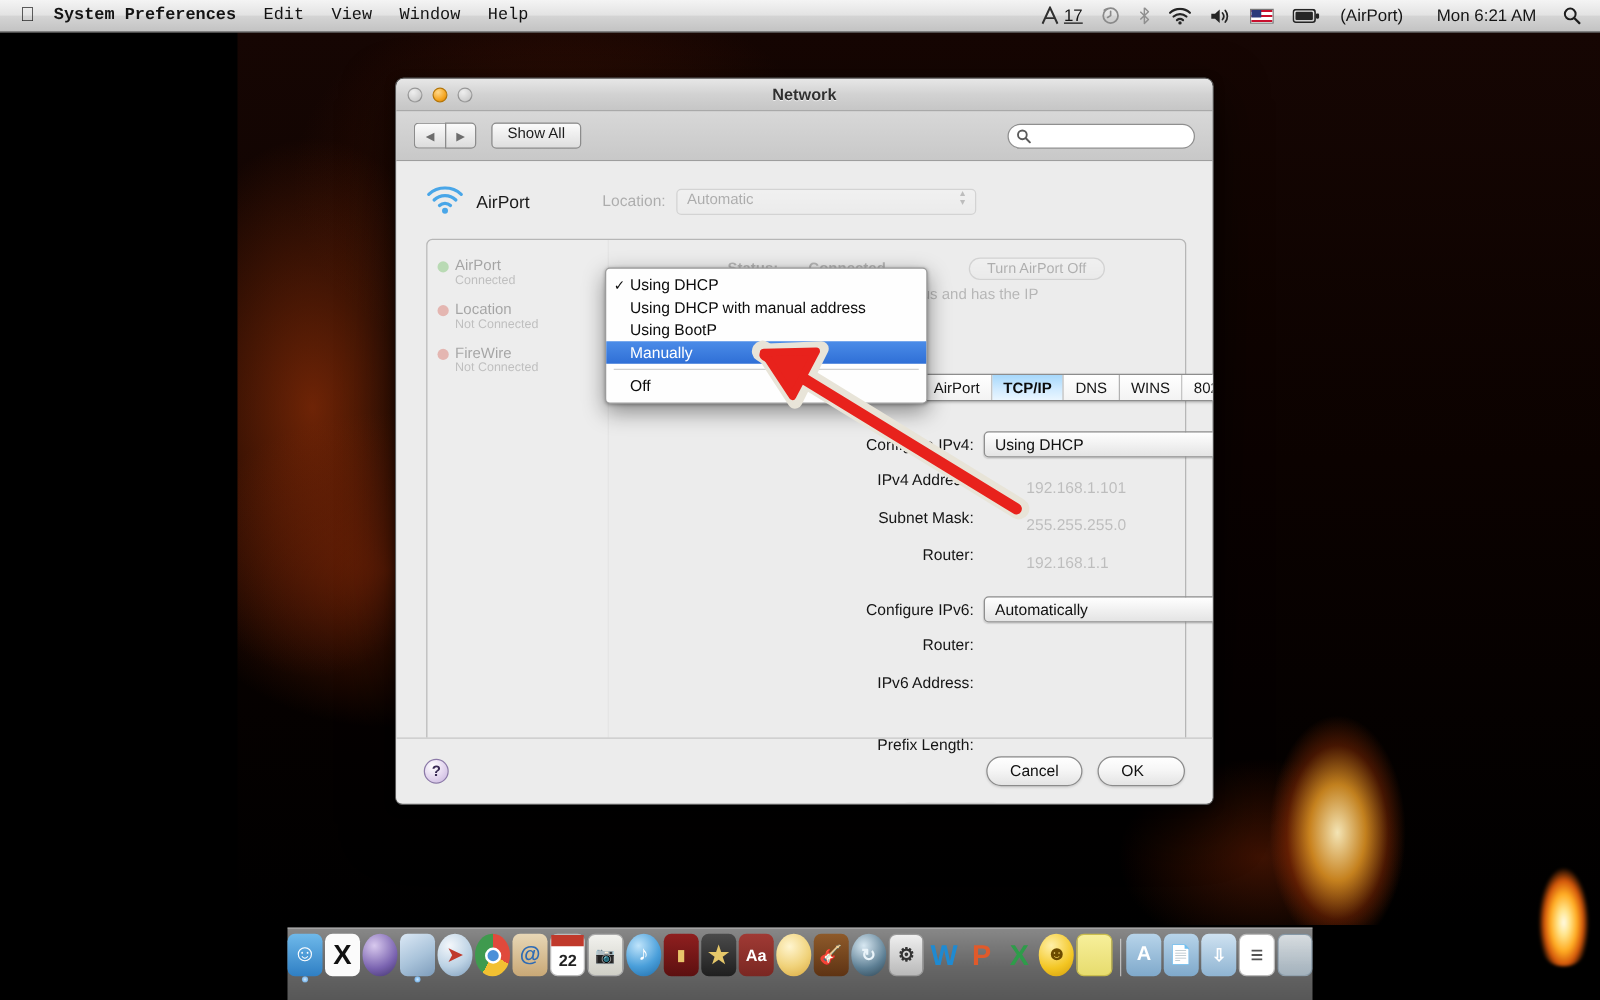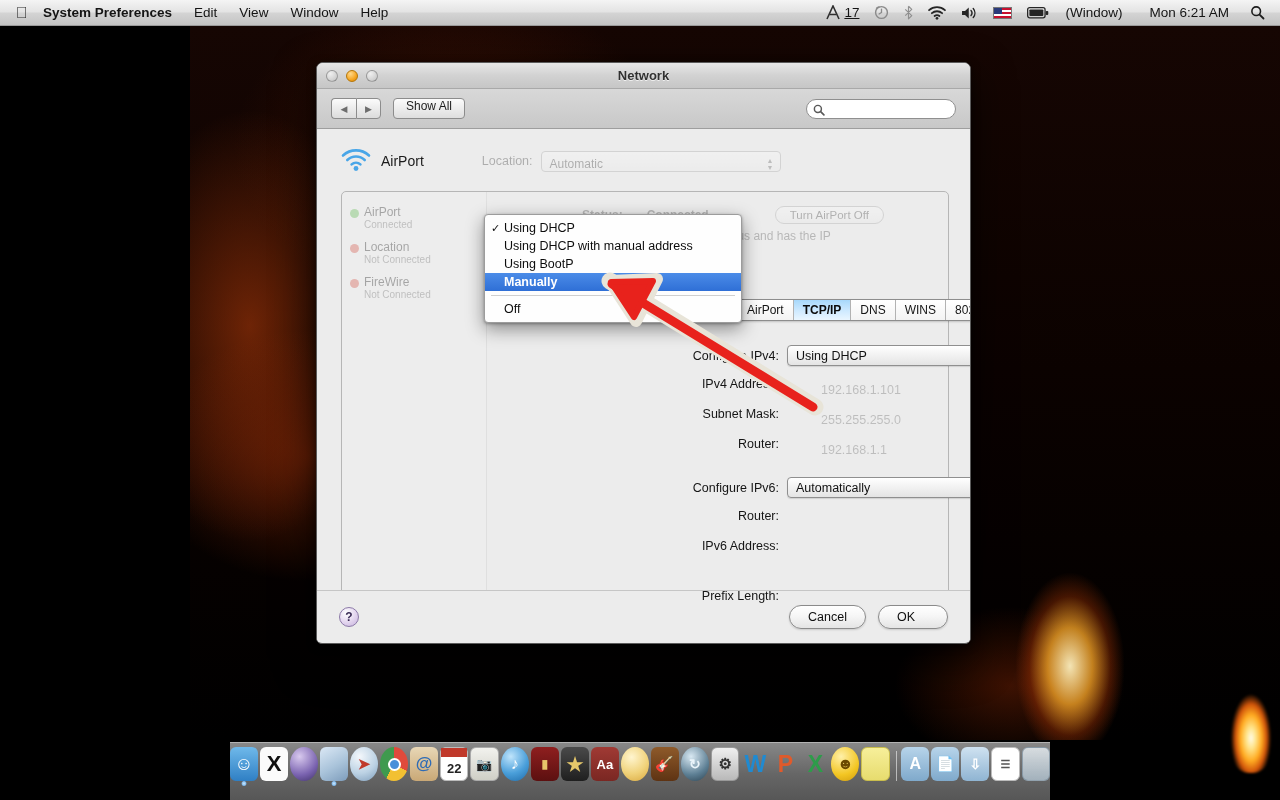--- a/index.html
+++ b/index.html
@@ -63,21 +63,21 @@
     display: flex; align-items: center;
     font-size: 13.5px; color: #141414;
     z-index: 60;
     user-select: none;
   }
   #menubar-left { display: flex; align-items: center; height: 100%; }
   .apple-menu {
     display: flex; align-items: center; justify-content: center;
     padding: 0 13px 0 16px; height: 100%; font-size: 16px; color: #2a2a2a;
   }
-  .menu-item { padding: 0 11px; height: 100%; display: flex; align-items: center; white-space: nowrap; }
+  .menu-item { padding: 0 11px; height: 100%; display: flex; align-items: center; white-space: nowrap; font-family: Liberation Mono, monospace; }
   .menu-item.bold { font-weight: bold; padding-left: 2px; }
   #menubar-right { margin-left: auto; display: flex; align-items: center; height: 100%; padding-right: 8px; gap: 1px; }
   .status-item { display: flex; align-items: center; height: 100%; padding: 0 7px; }
   .status-item svg { display: block; }
   #clock-text { font-size: 13.5px; color: #141414; padding: 0 6px; white-space: nowrap; }
   #acrobat-badge { display: flex; align-items: center; gap: 4px; }
   #acrobat-count { font-size: 13.5px; text-decoration: underline; }
   .flag { width: 19px; height: 12px; position: relative; border: 1px solid #777; overflow: hidden; background: #fff; }
   .flag .stripes { position: absolute; inset: 0;
     background: repeating-linear-gradient(180deg, #c8102e 0 2px, #ffffff 2px 4px); }
@@ -152,21 +152,21 @@
   }
   #airport-icon { width: 30px; height: 24px; margin-right: 10px; }
   #device-name { font-size: 14px; color: #1b1b1b; }
   #location-row {
     display: flex; align-items: center; margin-left: 58px; opacity: 0.30;
   }
   #location-label { font-size: 12.5px; color: #1b1b1b; margin-right: 8px; }
   #location-popup {
     width: 240px; height: 21px; border: 1px solid #9a9a9a; border-radius: 4px;
     background: linear-gradient(180deg, #fcfcfc, #ececec);
-    display: flex; align-items: flex-end; padding: 0 8px; font-size: 12px; color: #1b1b1b;
+    display: flex; align-items: flex-start; padding: 0 8px; font-size: 12px; color: #1b1b1b;
     position: relative;
   }
   #location-popup .arrows { position: absolute; right: 6px; font-size: 7px; line-height: 7px; color: #555; text-align: center; }
 
   
   #ghost-pane {
     position: absolute; left: 24px; top: 62px; width: 608px; height: 430px;
     background: #ececec;
     border: 1px solid #b6b6b6; border-radius: 5px;
     opacity: 1;
@@ -254,21 +254,21 @@
     font-size: 12.5px; color: #0d0d0d;
     padding-left: 6px;
   }
   .dd-item .check { width: 13px; font-size: 11px; color: #0d0d0d; }
   .dd-item.selected {
     background: linear-gradient(180deg, #4b8ce8 0%, #2f6fd6 100%);
     color: #fff;
   }
   .dd-item.selected .check { color: #fff; }
   .dd-item .lbl { font-weight: normal; }
-  .dd-item.selected .lbl { font-weight: bold; }
+  .dd-item.selected .lbl { font-weight: normal; }
   .dd-sep { height: 1px; background: #d0d0d0; margin: 4px 6px; }
 
   
   #arrow-annotation { position: absolute; left: 560px; top: 255px; z-index: 50; pointer-events: none; }
 
   
   #footer {
     position: absolute; left: 0; right: 0; bottom: 0; height: 52px;
     background: #ececec;
     border-top: 1px solid #c6c6c6;
@@ -390,21 +390,21 @@
         </div>
       </div>
       <div class="status-item">
         <svg width="22" height="12" viewBox="0 0 24 13">
           <rect x="0.7" y="0.7" width="19" height="11" rx="2.2" fill="none" stroke="#252525" stroke-width="1.4"></rect>
           <rect x="2.6" y="2.6" width="15.2" height="7.2" rx="1" fill="#252525"></rect>
           <rect x="20.4" y="4.2" width="2.8" height="4.4" rx="1" fill="#252525"></rect>
         </svg>
       </div>
       <div class="status-item" style="padding-left:2px;">
-        <span id="clock-text">(Window)</span>
+        <span id="clock-text">(AirPort)</span>
       </div>
       <div class="status-item">
         <span id="clock-text">Mon 6:21 AM</span>
       </div>
       <div class="status-item">
         <svg width="15" height="15" viewBox="0 0 16 16">
           <circle cx="6.6" cy="6.6" r="4.6" fill="none" stroke="#1d1d1d" stroke-width="1.7"></circle>
           <path d="M10.2 10.2 L14.4 14.4" stroke="#1d1d1d" stroke-width="1.9" stroke-linecap="round"></path>
         </svg>
       </div>

